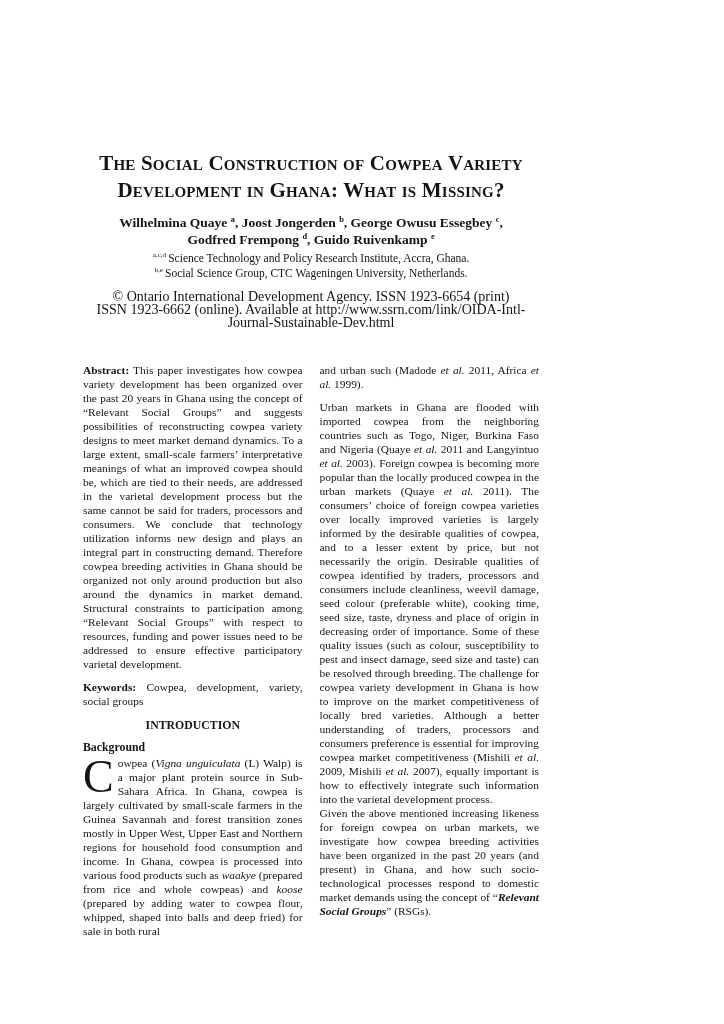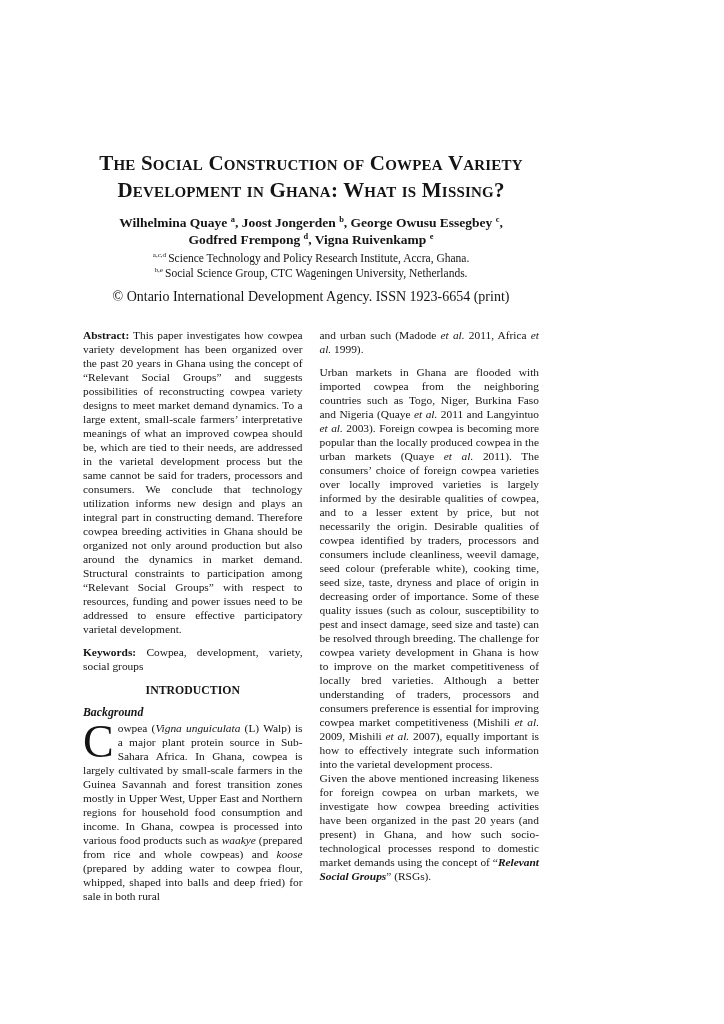--- a/index.html
+++ b/index.html
@@ -39,40 +39,39 @@
     line-height: 14.5px;
   }
   .affiliations sup { padding-right: 2px; }
   .issn {
     margin-top: 10px;
     text-align: center;
     font-size: 14px;
     line-height: 13px;
   }
   .columns {
-    margin-top: 25px;
+    margin-top: 34px;
     display: flex;
     gap: 17px;
     font-size: 11.4px;
     line-height: 14px;
     text-align: justify;
   }
   .col { flex: 1 1 0; min-width: 0; }
   .para { margin: 0; }
   .para + .para { margin-top: 9px; }
   .para.nogap { margin-top: 0; }
   .section-heading {
     text-align: center;
     font-weight: bold;
     font-size: 11.8px;
     margin: 10px 0 8px 0;
   }
   .subsection-heading {
     font-weight: bold;
-    font-style: italic;
     font-size: 11.8px;
     margin: 0 0 2px 0;
     text-align: left;
   }
   .dropcap {
     float: left;
     font-size: 46px;
     line-height: 37px;
     padding: 2px 4px 0 0;
   }
@@ -82,30 +81,31 @@
 
 <div class="page">
 
   <div class="title">
     <div>The Social Construction of Cowpea Variety</div>
     <div>Development in Ghana: What is Missing?</div>
   </div>
 
   <div class="authors">
     <div><span>Wilhelmina Quaye </span><sup>a</sup><span>, Joost Jongerden </span><sup>b</sup><span>, George Owusu Essegbey </span><sup>c</sup><span>,</span></div>
-    <div><span>Godfred Frempong </span><sup>d</sup><span>,  Vigna  Ruivenkamp </span><sup>e</sup></div>
+    <div><span>Godfred Frempong </span><sup>d</sup><span>,  Guido  Ruivenkamp </span><sup>e</sup></div>
   </div>
 
   <div class="affiliations">
     <div><sup>a,c,d</sup><span>Science Technology and Policy Research Institute, Accra, Ghana.</span></div>
     <div><sup>b,e</sup><span>Social Science Group, CTC Wageningen University, Netherlands.</span></div>
   </div>
 
   <div class="issn">
     <div>© Ontario International Development Agency. ISSN 1923-6654 (print)</div>
+    <div>ISSN 1923-6662 (online). Available at http://www.ssrn.com/link/OIDA-Intl-Journal-Sustainable-Dev.html</div>
   </div>
 
   <div class="columns">
 
     <div class="col">
       <p class="para"><span class="b">Abstract: </span><span>This paper investigates how cowpea variety development has been organized over the past 20 years in Ghana using the concept of “Relevant Social Groups” and suggests possibilities of reconstructing cowpea variety designs to meet market demand dynamics. To a large extent, small-scale farmers’ interpretative meanings of what an improved cowpea should be, which are tied to their needs, are addressed in the varietal development process but the same cannot be said for traders, processors and consumers. We conclude that technology utilization informs new design and plays an integral part in constructing demand. Therefore cowpea breeding activities in Ghana should be organized not only around production but also around the dynamics in market demand. Structural constraints to participation among “Relevant Social Groups” with respect to resources, funding and power issues need to be addressed to ensure effective participatory varietal development.</span></p>
       <p class="para"><span class="b">Keywords: </span><span>Cowpea, development, variety, social groups</span></p>
       <div class="section-heading">INTRODUCTION</div>
       <div class="subsection-heading">Background</div>
       <p class="para nogap"><span class="dropcap">C</span><span><span>owpea (</span><span class="i">Vigna unguiculata</span><span> (L) Walp) is a major plant protein source in Sub-Sahara Africa.  In Ghana, cowpea is largely cultivated by small-scale farmers in the Guinea Savannah and forest transition zones mostly in Upper West, Upper East and Northern regions for household food consumption and income. In Ghana, cowpea is processed into various food products such as </span><span class="i">waakye</span><span> (prepared from rice and whole cowpeas) and </span><span class="i">koose</span><span> (prepared by adding water to cowpea flour, whipped, shaped into balls and deep fried) for sale in both rural</span></span></p>

